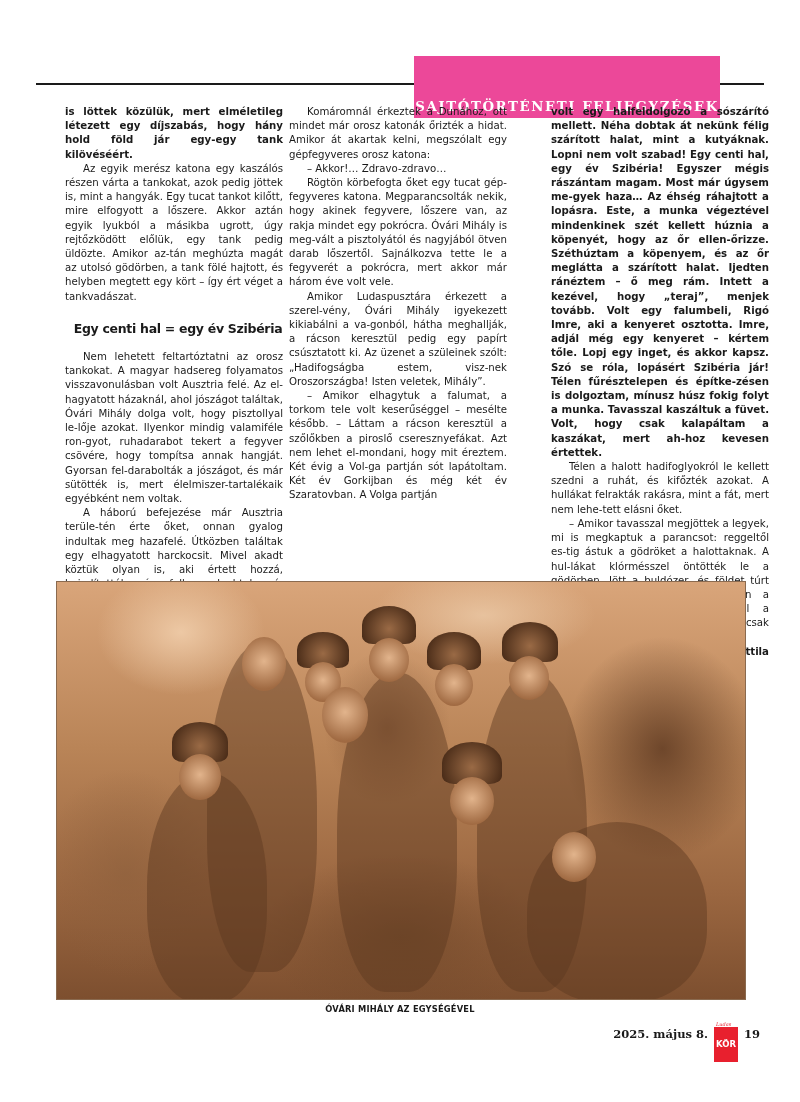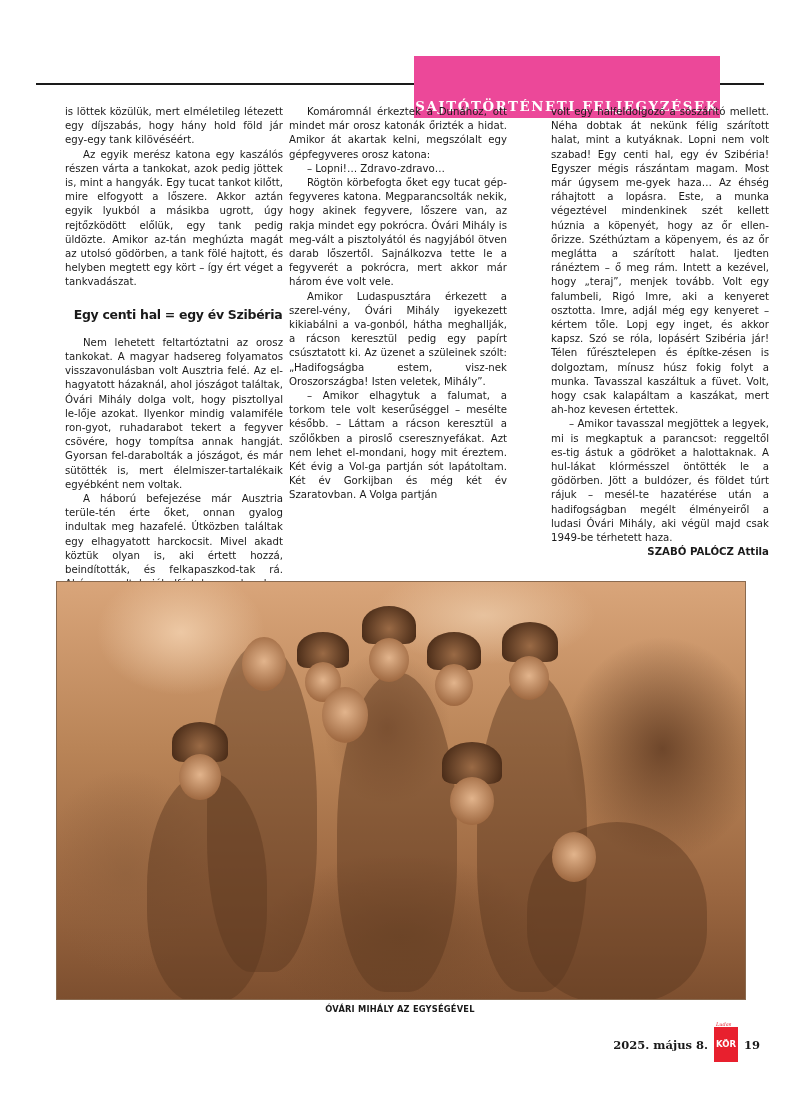--- a/index.html
+++ b/index.html
@@ -5,65 +5,66 @@
   html, body { margin:0; padding:0; background:#ffffff; }
   body { width:800px; height:1102px; position:relative; overflow:hidden; font-family:"DejaVu Sans", sans-serif; color:#1a1a1a; }
   .rule { position:absolute; left:36px; top:83px; width:728px; height:2px; background:#1a1a1a; }
   .banner { position:absolute; left:414px; top:35px; width:306px; height:62px; background:#ec4899;margin-top:21px; }
   .banner-title { position:absolute; left:0; right:0; bottom:4px; text-align:center; color:#fff; font-family:"DejaVu Serif", serif; font-weight:bold; font-size:13.3px; letter-spacing:1.6px; white-space:nowrap; }
   .col { position:absolute; top:105px; width:218px; font-size:10.2px; line-height:14.2px; text-align:justify; hyphens:manual; }
   .col1 { left:65px; }
   .col2 { left:289px; }
   .col3 { left:513px;margin-left:38px; }
   .col p { margin:0; text-indent:18px; }
-  .col p.noindent { text-indent:0; }
+  .col p.noindent { text-indent:0;font-weight:bold; }
   .subhead { font-weight:bold; font-size:12.5px; text-align:center; margin:18px 0 14px 8px; text-indent:0 !important; letter-spacing:-0.3px; }
   .byline { text-align:right; font-weight:bold; text-indent:0 !important; }
   .photo { position:absolute; left:56px; top:581px; width:688px; height:417px; overflow:hidden; border:1px solid #8a6a4f;
     background:
       radial-gradient(ellipse 120px 90px at 18% 12%, rgba(240,205,170,0.9), rgba(240,205,170,0) 70%),
       radial-gradient(ellipse 160px 70px at 62% 8%, rgba(235,200,165,0.85), rgba(235,200,165,0) 70%),
       radial-gradient(ellipse 90px 110px at 48% 35%, rgba(120,75,45,0.55), rgba(120,75,45,0) 70%),
       radial-gradient(ellipse 140px 160px at 88% 40%, rgba(85,50,28,0.75), rgba(85,50,28,0) 70%),
       radial-gradient(ellipse 200px 120px at 50% 85%, rgba(110,70,40,0.6), rgba(110,70,40,0) 70%),
       radial-gradient(ellipse 120px 150px at 10% 70%, rgba(140,95,60,0.6), rgba(140,95,60,0) 70%),
       linear-gradient(180deg, #d9a57a 0%, #b98457 40%, #9a6640 75%, #7d4f2f 100%);
   }
   .fig { position:absolute; border-radius:50% 50% 40% 40%; background:rgba(90,55,30,0.45); }
   .head { position:absolute; border-radius:50%; background:radial-gradient(circle at 50% 45%, #e2b48c, #a06a42 75%); }
   .helmet { position:absolute; border-radius:50% 50% 20% 20%; background:radial-gradient(circle at 50% 60%, #9a6a45, #4a2c18 80%); }
   .caption { position:absolute; left:0; width:800px; top:1004px; text-align:center; font-size:8.3px; font-weight:bold; letter-spacing:0.2px; }
-  .footer { position:absolute; right:40px; top:1027px; display:flex; align-items:center; gap:6px; font-family:"DejaVu Serif", serif; font-weight:bold; font-size:11.5px; }
+  .footer { position:absolute; right:40px; top:1027px; display:flex; align-items:flex-start; gap:6px; font-family:"DejaVu Serif", serif; font-weight:bold; font-size:11.5px; }
   .logo { position:relative; display:inline-block; background:#e8202e; color:#fff; font-family:"DejaVu Sans", sans-serif; font-weight:bold; font-size:8.5px; padding:13px 2px; line-height:9px; }
   .logo-small { position:absolute; top:-7px; left:2px; font-size:5px; color:#e8202e; font-family:"DejaVu Serif", serif; font-style:italic; font-weight:normal; }
 </style>
 </head>
 <body>
 
 <div class="rule"></div>
 <div class="banner">
   <div class="banner-title">SAJTÓTÖRTÉNETI FELJEGYZÉSEK</div>
 </div>
 
 <div class="col col1">
     <p class="noindent">is löttek közülük, mert elméletileg létezett egy díjszabás, hogy hány hold föld jár egy-egy tank kilövéséért.</p>
     <p class="">Az egyik merész katona egy kaszálós részen várta a tankokat, azok pedig jöttek is, mint a hangyák. Egy tucat tankot kilőtt, mire elfogyott a lőszere. Akkor aztán egyik lyukból a másikba ugrott, úgy rejtőzködött előlük, egy tank pedig üldözte. Amikor az-tán meghúzta magát az utolsó gödörben, a tank fölé hajtott, és helyben megtett egy kört – így ért véget a tankvadászat.</p>
     <h3 class="subhead">Egy centi hal = egy év Szibéria</h3>
     <p class="">Nem lehetett feltartóztatni az orosz tankokat. A magyar hadsereg folyamatos visszavonulásban volt Ausztria felé. Az el-hagyatott házaknál, ahol jószágot találtak, Óvári Mihály dolga volt, hogy pisztollyal le-lője azokat. Ilyenkor mindig valamiféle ron-gyot, ruhadarabot tekert a fegyver csövére, hogy tompítsa annak hangját. Gyorsan fel-darabolták a jószágot, és már sütötték is, mert élelmiszer-tartalékaik egyébként nem voltak.</p>
     <p class="">A háború befejezése már Ausztria terüle-tén érte őket, onnan gyalog indultak meg hazafelé. Útközben találtak egy elhagyatott harckocsit. Mivel akadt köztük olyan is, aki értett hozzá, beindították, és felkapaszkod-tak rá. Ahányan voltak, jól elfértek, egy da-rabon így haladtak tovább Magyarország</p>
   </div>
 <div class="col col2">
     <p class="">Komáromnál érkeztek a Dunához, ott mindet már orosz katonák őrizték a hidat. Amikor át akartak kelni, megszólalt egy gépfegyveres orosz katona:</p>
-    <p class="">– Lopni!… Zdravo-zdravo…</p>
+    <p class="">– Akkor!… Zdravo-zdravo…</p>
     <p class="">Rögtön körbefogta őket egy tucat gép-fegyveres katona. Megparancsolták nekik, hogy akinek fegyvere, lőszere van, az rakja mindet egy pokrócra. Óvári Mihály is meg-vált a pisztolyától és nagyjából ötven darab lőszertől. Sajnálkozva tette le a fegyverét a pokrócra, mert akkor már három éve volt vele.</p>
     <p class="">Amikor Ludaspusztára érkezett a szerel-vény, Óvári Mihály igyekezett kikiabálni a va-gonból, hátha meghallják, a rácson keresztül pedig egy papírt csúsztatott ki. Az üzenet a szüleinek szólt: „Hadifogságba estem, visz-nek Oroszországba! Isten veletek, Mihály”.</p>
     <p class="">– Amikor elhagytuk a falumat, a torkom tele volt keserűséggel – mesélte később. – Láttam a rácson keresztül a szőlőkben a piroslő cseresznyefákat. Azt nem lehet el-mondani, hogy mit éreztem. Két évig a Vol-ga partján sót lapátoltam. Két év Gorkijban és még két év Szaratovban. A Volga partján</p>
   </div>
 <div class="col col3">
     <p class="noindent">volt egy halfeldolgozó a sószárító mellett. Néha dobtak át nekünk félig szárított halat, mint a kutyáknak. Lopni nem volt szabad! Egy centi hal, egy év Szibéria! Egyszer mégis rászántam magam. Most már úgysem me-gyek haza… Az éhség ráhajtott a lopásra. Este, a munka végeztével mindenkinek szét kellett húznia a köpenyét, hogy az őr ellen-őrizze. Széthúztam a köpenyem, és az őr meglátta a szárított halat. Ijedten ránéztem – ő meg rám. Intett a kezével, hogy „teraj”, menjek tovább. Volt egy falumbeli, Rigó Imre, aki a kenyeret osztotta. Imre, adjál még egy kenyeret – kértem tőle. Lopj egy inget, és akkor kapsz. Szó se róla, lopásért Szibéria jár! Télen fűrésztelepen és építke-zésen is dolgoztam, mínusz húsz fokig folyt a munka. Tavasszal kaszáltuk a füvet. Volt, hogy csak kalapáltam a kaszákat, mert ah-hoz kevesen értettek.</p>
+    <p class="">Télen a halott hadifoglyokról le kellett szedni a ruhát, és kifőzték azokat. A hullákat felrakták rakásra, mint a fát, mert nem lehe-tett elásni őket.</p>
     <p class="">– Amikor tavasszal megjöttek a legyek, mi is megkaptuk a parancsot: reggeltől es-tig ástuk a gödröket a halottaknak. A hul-lákat klórmésszel öntötték le a gödörben. Jött a buldózer, és földet túrt rájuk – mesél-te hazatérése után a hadifogságban megélt élményeiről a ludasi Óvári Mihály, aki végül majd csak 1949-be térhetett haza.</p>
     <p class="byline">SZABÓ PALÓCZ Attila</p>
   </div>
 
 <div class="photo" role="img" aria-label="Sepia group photograph of soldiers in helmets">
   <div class="fig" style="left:150px;top:60px;width:110px;height:330px;"></div>
   <div class="fig" style="left:280px;top:90px;width:120px;height:320px;"></div>
   <div class="fig" style="left:420px;top:90px;width:110px;height:320px;"></div>
   <div class="fig" style="left:90px;top:190px;width:120px;height:230px;"></div>
   <div class="fig" style="left:470px;top:240px;width:180px;height:180px;"></div>

